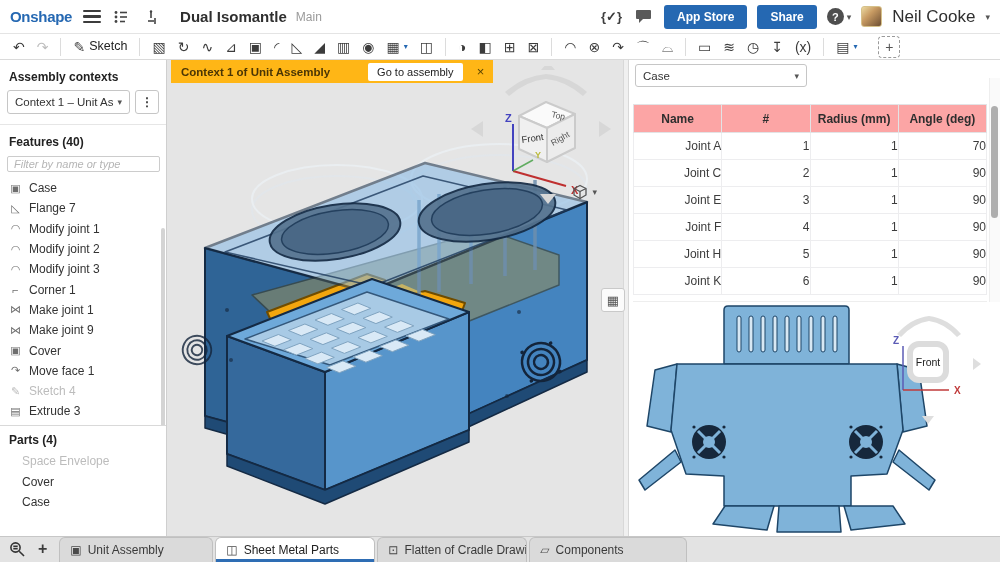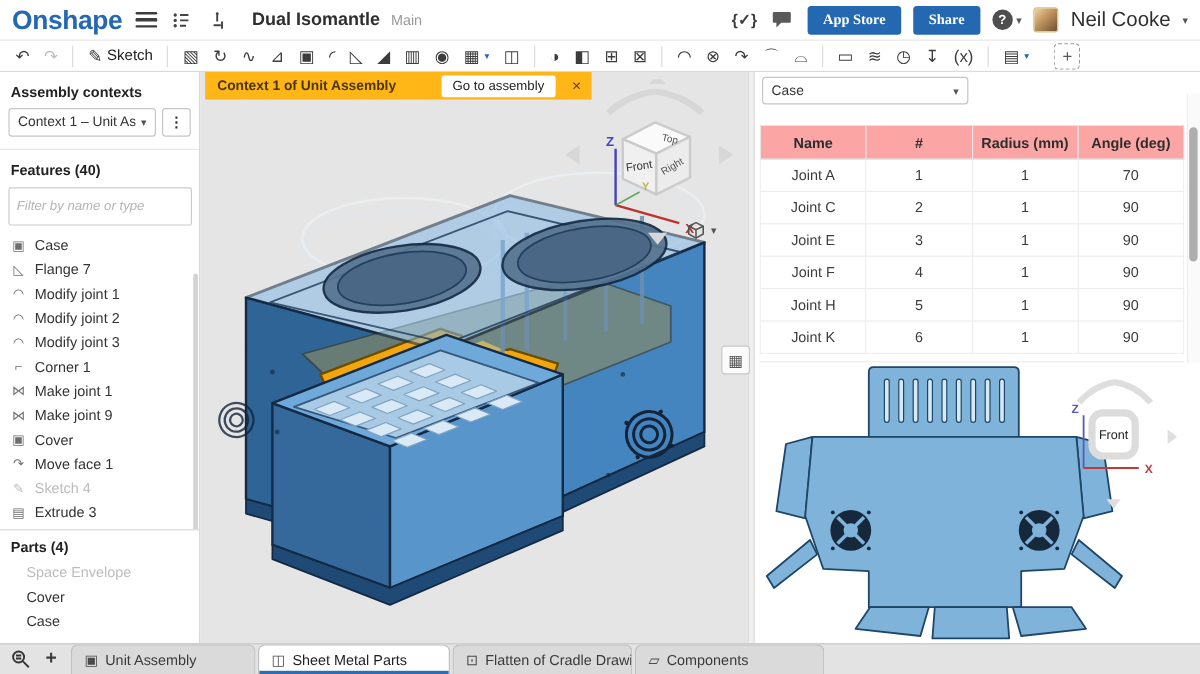--- a/index.html
+++ b/index.html
@@ -2,29 +2,29 @@
 <html style="--accent: #2568b2; --banner: #ffb616; --tabline: #2e6db4;"><head>
 <meta charset="utf-8">
 <style>
   *{margin:0;padding:0;box-sizing:border-box}
   html,body{width:1000px;height:562px;overflow:hidden}
   body{font-family:"Liberation Sans",sans-serif;font-size:12px;color:#333;background:#fff;position:relative}
   svg text{font-family:"Liberation Sans",sans-serif}
 
   
   .topbar{position:absolute;top:0;left:0;right:0;height:34px;background:#fff;border-bottom:1px solid #e4e4e4;display:flex;align-items:center;padding:0 10px;gap:9px}
-  .logo{color:var(--accent);font-weight:bold;font-size:22px;letter-spacing:-.3px;margin-right:2px}
+  .logo{color:var(--accent);font-weight:bold;font-size:15px;letter-spacing:-.3px;margin-right:2px}
   .icon-btn{display:inline-flex;align-items:center;justify-content:center;width:22px;height:22px;cursor:pointer;color:#444}
   .hamburger{display:inline-flex;flex-direction:column;gap:3px;width:18px;cursor:pointer}
   .hamburger i{display:block;height:2.5px;background:#3c3c3c;border-radius:1px}
   .doc-title{font-size:15px;font-weight:bold;color:#2f2f2f;margin-left:8px}
   .branch{color:#9a9a9a;font-size:12px}
   .topbar-right{margin-left:auto;display:flex;align-items:center;gap:10px}
   .code-glyph{color:#3c3c3c;font-size:13px;font-weight:bold}
-  .blue-btn{background:var(--accent);color:#fff;border:none;border-radius:3px;height:24px;padding:0 13px;font-size:12px;font-weight:bold;font-family:Liberation Serif, serif;cursor:pointer}
+  .blue-btn{background:var(--accent);color:#fff;border:none;border-radius:3px;height:24px;padding:0 13px;font-size:12px;font-weight:bold;font-family:Liberation Sans, sans-serif;cursor:pointer}
   .help-wrap{display:flex;align-items:center;gap:3px;cursor:pointer}
   .help-circle{width:17px;height:17px;border-radius:50%;background:#4e4e4e;color:#fff;font-size:11px;font-weight:bold;display:flex;align-items:center;justify-content:center}
   .caret{color:#555;font-size:9px}
   .avatar{width:21px;height:21px;border-radius:3px;background:linear-gradient(135deg,#ecd9a0 0%,#c79a62 40%,#6e4f33 100%);border:1px solid #d6c18a}
   .user-name{font-size:17px;color:#2f2f2f}
 
   
   .toolbar{position:absolute;top:34px;left:0;right:0;height:26px;background:#fff;border-bottom:1px solid #dadada;display:flex;align-items:center;padding:0 8px;gap:2px}
   .tb-item{display:inline-flex;align-items:center;gap:4px;padding:0 5px;height:22px;border-radius:3px;cursor:pointer;color:#3c3c3c;font-size:14px;line-height:1}
   .tb-item .tb-glyph{font-size:14px}
@@ -41,21 +41,21 @@
   .vsplit{width:6px;background:#f0f0f0;border-left:1px solid #d8d8d8;border-right:1px solid #d8d8d8}
   .rightpanel{flex:1;position:relative;background:#fff;overflow:hidden}
 
   
   .sb-title{font-weight:bold;font-size:12px;color:#222;padding:10px 9px 4px}
   .ctx-row{display:flex;gap:5px;padding:2px 7px 8px}
   .select-box{flex:1;height:24px;border:1px solid #c6c6c6;border-radius:3px;display:flex;align-items:center;padding:0 7px;gap:4px;font-size:11.5px;color:#333;cursor:pointer;background:#fff;min-width:0}
   .select-box .val{flex:1;white-space:nowrap;overflow:hidden}
   .kebab{width:24px;height:24px;border:1px solid #c6c6c6;border-radius:3px;display:flex;align-items:center;justify-content:center;font-weight:bold;color:#333;cursor:pointer;letter-spacing:0;font-size:12px}
   .sb-sep{border-top:1px solid #e6e6e6;margin:2px 0 0}
-  .filter-input{width:153px;margin:3px 7px 6px;height:32px;border:1px solid #ccc;border-radius:2px;padding:0 6px;font-size:11px;font-style:italic;color:#333;font-family:"Liberation Sans",sans-serif}
+  .filter-input{width:153px;margin:3px 7px 6px;height:16px;border:1px solid #ccc;border-radius:2px;padding:0 6px;font-size:11px;font-style:italic;color:#333;font-family:"Liberation Sans",sans-serif}
   .filter-input::placeholder{color:#b5b5b5;font-style:italic}
   .feat-list{list-style:none;height:247px;overflow:hidden;position:relative}
   .feat-list li{display:flex;align-items:center;gap:7px;height:20.3px;padding:0 9px;cursor:pointer;white-space:nowrap}
   .feat-list li .fi{width:13px;color:#6e6e6e;font-size:11px;text-align:center}
   .feat-list li .fl{font-size:12px;color:#333}
   .feat-list li.muted .fi,.feat-list li.muted .fl{color:#bcbcbc}
   .feat-scroll{position:absolute;top:168px;right:1px;width:4px;height:240px;background:#d4d4d4;border-radius:2px}
   .parts-sec{border-top:1px solid #d9d9d9;background:#fff;position:relative}
   .parts-title{font-weight:bold;font-size:12px;color:#222;padding:7px 9px 4px}
   .parts-list{list-style:none}
@@ -71,21 +71,21 @@
   .cube-svg{position:absolute;top:6px;right:2px}
   .view-opts{position:absolute;top:124px;right:26px;display:flex;align-items:center;gap:4px;cursor:pointer;z-index:4}
   .flat-btn{position:absolute;top:228px;right:-2px;width:24px;height:24px;border:1px solid #c9c9c9;background:#fbfbfb;border-radius:3px;display:flex;align-items:center;justify-content:center;color:#555;font-size:13px;cursor:pointer;z-index:4}
 
   
   .rp-select{position:absolute;left:6px;top:4px;width:172px;height:23px}
   .rp-title{position:absolute;top:24px;left:0;width:360px;text-align:center;font-weight:bold;font-size:13px;color:#222}
   .bends-card{position:absolute;left:4px;top:44px;width:354px;height:198px;overflow:hidden;border-bottom:1px solid #eee}
   table.bends{border-collapse:collapse;width:354px;table-layout:fixed}
   table.bends th{background:#fca5a5;border:1px solid #e3e3e5;font-size:12px;font-weight:bold;color:#2e2e2e;height:28px}
-  table.bends td{border:1px solid #ededef;font-size:12px;color:#3c3c3c;text-align:center;height:27px;background:#fff}
+  table.bends td{border:1px solid #ededef;font-size:12px;color:#3c3c3c;text-align:right;height:27px;background:#fff}
   .rp-scroll-track{position:absolute;right:0;top:18px;width:11px;height:224px;background:#fafafa;border-left:1px solid #eee}
   .rp-scroll{position:absolute;right:2px;top:28px;width:7px;height:112px;background:#aeaeae;border-radius:4px}
   .flat-area{position:absolute;left:0;top:240px;width:371px;height:236px}
 
   
   .tabbar{position:absolute;bottom:0;left:0;right:0;height:26px;background:#e3e3e3;border-top:1px solid #c7c7c7;display:flex;align-items:flex-end;padding-left:6px}
   .tabbar .tb-tools{display:flex;align-items:center;gap:10px;height:26px;margin-right:12px}
   .tab-plus{font-size:16px;font-weight:bold;color:#3c3c3c;cursor:pointer;line-height:1}
   .tab{height:25px;display:flex;align-items:center;gap:6px;padding:0 10px;background:#dadada;border:1px solid #c0c0c0;border-bottom:none;border-radius:6px 6px 0 0;margin-right:2px;font-size:12px;color:#3a3a3a;cursor:pointer;position:relative;white-space:nowrap;overflow:hidden}
   .tab .tab-glyph{font-size:12px;color:#4a4a4a}

